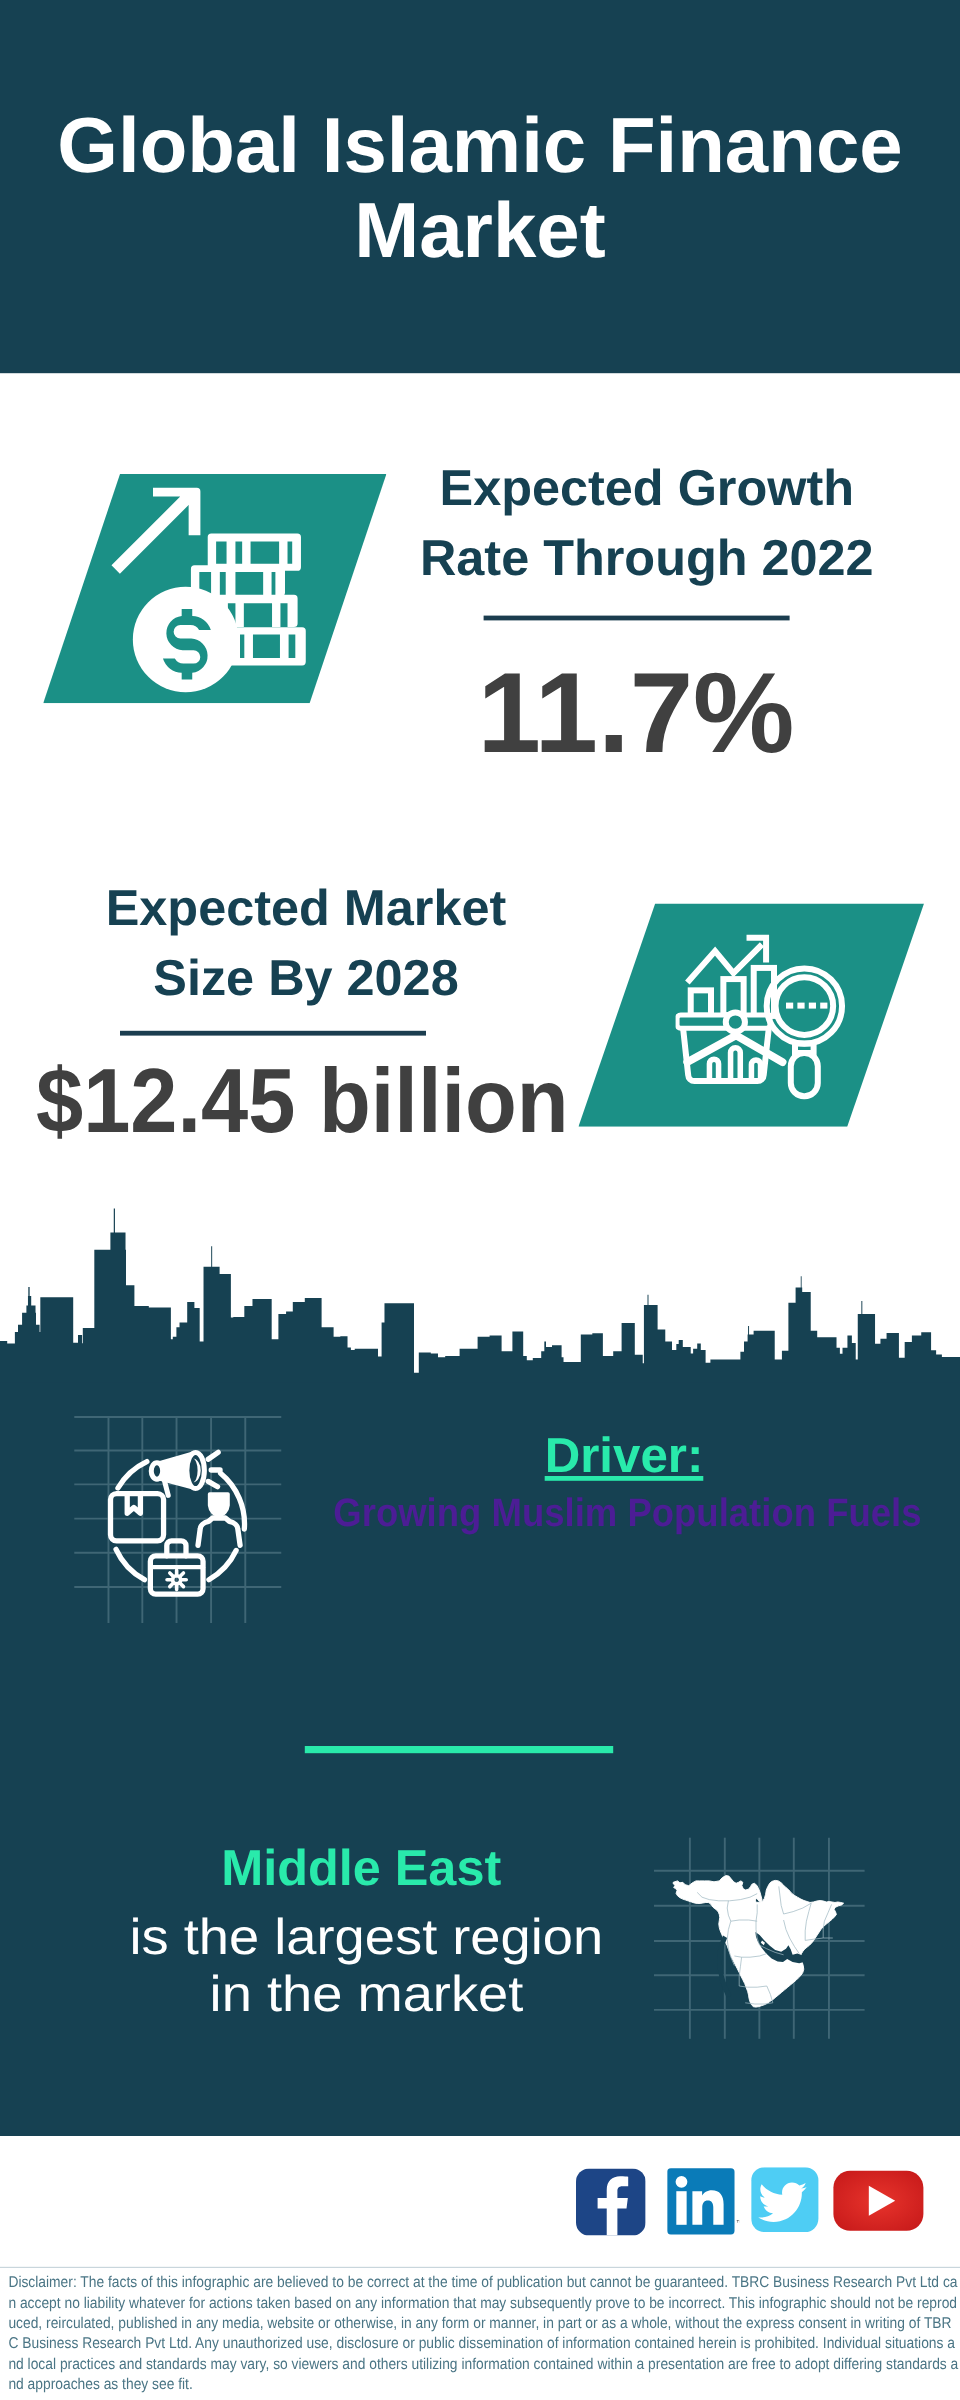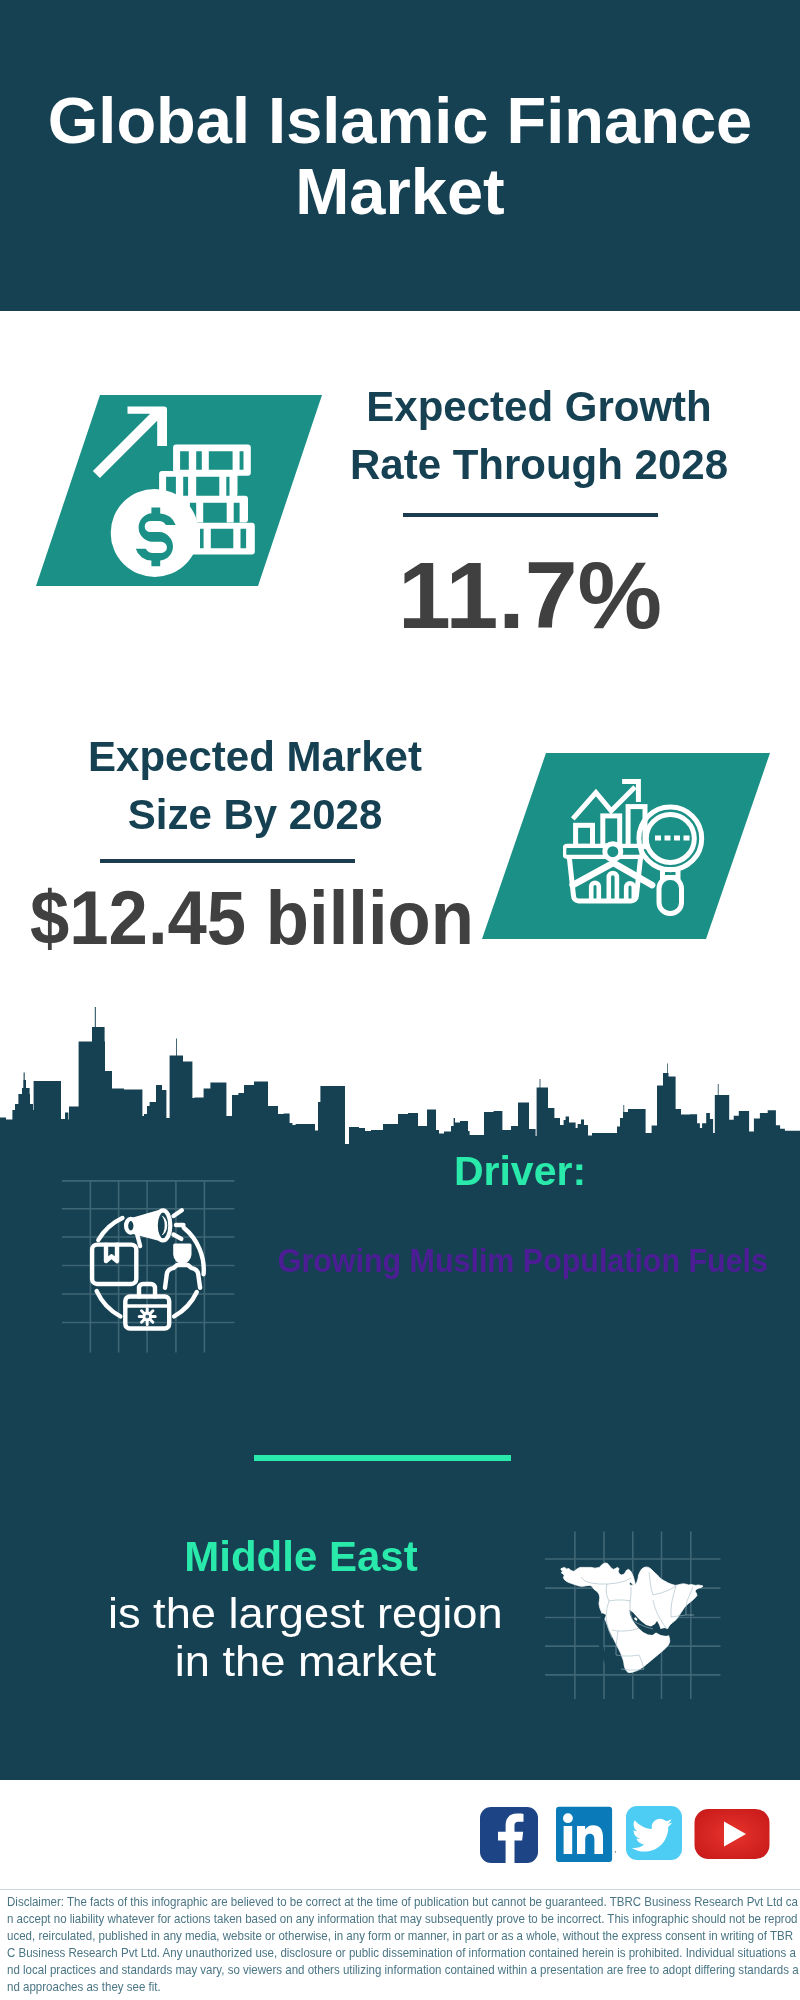--- a/index.html
+++ b/index.html
@@ -57,21 +57,21 @@
                  M189.9,502.7 h6.3 v19.9 h-6.3 z M203.2,502.7 h23.5 v19.9 h-23.5 z M233.7,502.7 h5.9 v19.9 h-5.9 z"></path>
         <path d="M190.1,522.7 h61.7 a3,3 0 0 1 3,3 v25.8 a3,3 0 0 1 -3,3 h-61.7 a3,3 0 0 1 -3,-3 v-25.8 a3,3 0 0 1 3,-3 z
                  M200,528.8 h3.6 v19.5 h-3.6 z M210.8,528.8 h22.5 v19.5 h-22.5 z M240.5,528.8 h5.6 v19.5 h-5.6 z"></path>
       </g>
 
       <circle cx="154.7" cy="532.9" r="44"></circle>
       <path fill="#1b9086" d="M151.4,507.5 h8.8 v5.9 a16.6,16.6 0 0 1 15.5,11.7 h-9.8 a8.2,8.2 0 0 0 -7.3,-4.2 h-8.3 a5.6,5.6 0 0 0 0,11.2 h9.1 a14.3,14.3 0 0 1 0.8,28.5 v5.7 h-8.8 v-5.7 a16.6,16.6 0 0 1 -15.6,-11.8 h9.9 a8.2,8.2 0 0 0 7.3,4.2 h8.3 a5.6,5.6 0 0 0 0,-11.2 h-9.1 a14.3,14.3 0 0 1 -0.8,-28.5 z"></path>
     </g>
   </svg>
 
-  <div class="stat-label" style="left:339px;top:378px;width:400px;"><span>Expected Growth Rate Through 2028</span></div>
+  <div class="stat-label" style="left:339px;top:378px;width:400px;"><span>Expected Growth Rate Through 2022</span></div>
   <div class="rule" style="left:403px;top:513px;width:255px;"></div>
   <div class="stat-value" style="left:330px;top:548px;width:400px;font-size:95px;line-height:95px;"><span>11.7%</span></div>
 
   <svg style="position:absolute;left:482px;top:753px;" width="288" height="186" viewBox="0 0 288 186">
     <polygon points="64,0 288,0 224,186 0,186" fill="#1b9086"></polygon>
   </svg>
   <svg style="position:absolute;left:563px;top:775px;" width="146" height="146" viewBox="0 0 146 146">
     <g fill="none" stroke="#ffffff" stroke-width="5" stroke-linecap="butt" stroke-linejoin="miter">
 
       <polyline points="9.8,43.8 32.9,17.5 48.2,35.9 72,12"></polyline>
@@ -107,21 +107,21 @@
 
   <div class="stat-label" style="left:55px;top:728px;width:400px;"><span>Expected Market Size By 2028</span></div>
   <div class="rule" style="left:100px;top:859px;width:255px;"></div>
   <div class="stat-value" style="left:30px;top:880px;width:460px;font-size:76px;line-height:76px;text-align:left;"><span style="display:inline-block;transform:scaleX(0.93);transform-origin:left center;">$12.45 billion</span></div>
 
   <div class="darkbody"></div>
   <svg class="skyline" width="800" height="160" viewBox="0 1000 800 160">
     <path d="M0,1152 L0,1117.6 L6,1117.6 L6,1119.6 L12.4,1119.6 L12.4,1110 L15,1110 L15,1104 L18.4,1104 L18.4,1094 L22,1094 L22,1088 L23.3,1088 L23.3,1080 L23.6,1080 L23.6,1072.4 L24.4,1072.4 L24.4,1072.4 L24.7,1072.4 L24.7,1080 L26,1080 L26,1088 L29.6,1088 L29.6,1094 L30,1094 L30,1104 L33,1104 L33,1110 L33.6,1110 L33.6,1081 L61,1081 L61,1119 L65,1119 L65,1112.4 L68.4,1112.4 L68.4,1119.4 L69,1119.4 L69,1106.6 L78.6,1106.6 L78.6,1041.4 L92,1041.4 L92,1027 L94.8,1027 L94.8,1007 L95.8,1007 L95.8,1027 L96,1027 L96,1027 L104.6,1027 L104.6,1041.4 L105,1041.4 L105,1071 L112,1071 L112,1088.4 L124,1088.4 L124,1089.6 L142.4,1089.6 L142.4,1116 L144,1116 L144,1114 L147,1114 L147,1106 L149.6,1106 L149.6,1102 L156,1102 L156,1085 L162,1085 L162,1090 L166.4,1090 L166.4,1118 L169.6,1118 L169.6,1055.6 L176,1055.6 L176,1038.6 L176.8,1038.6 L176.8,1055.6 L183,1055.6 L183,1061.6 L192.4,1061.6 L192.4,1098 L194.4,1098 L194.4,1097.4 L203.6,1097.4 L203.6,1088.4 L210.4,1088.4 L210.4,1082.4 L226.4,1082.4 L226.4,1116 L232,1116 L232,1095 L238.4,1095 L238.4,1093 L244,1093 L244,1085 L254,1085 L254,1081.6 L268,1081.6 L268,1106 L278,1106 L278,1114 L283.6,1114 L283.6,1113.6 L289.6,1113.6 L289.6,1123 L292.4,1123 L292.4,1125 L295.6,1125 L295.6,1124 L315,1124 L315,1130.4 L318,1130.4 L318,1102 L320.4,1102 L320.4,1086 L345,1086 L345,1144 L349,1144 L349,1127 L359,1127 L359,1128 L365,1128 L365,1131 L371,1131 L371,1130 L383,1130 L383,1124 L398,1124 L398,1114 L408,1114 L408,1113 L418,1113 L418,1126 L427,1126 L427,1109.6 L436,1109.6 L436,1130 L439,1130 L439,1133.6 L444,1133.6 L444,1131.6 L451,1131.6 L451,1126 L453.6,1126 L453.6,1118 L455,1118 L455,1122.4 L460,1122.4 L460,1121 L468,1121 L468,1131 L469.6,1131 L469.6,1135 L484,1135 L484,1112 L493.6,1112 L493.6,1111 L502.4,1111 L502.4,1130 L511,1130 L511,1126 L518,1126 L518,1102.4 L529,1102.4 L529,1129 L535.6,1129 L535.6,1136 L536.6,1136 L536.6,1087.6 L539.6,1087.6 L539.6,1079 L540.4,1079 L540.4,1087.6 L548,1087.6 L548,1108 L554.4,1108 L554.4,1118 L560,1118 L560,1125 L563.6,1125 L563.6,1120 L565.6,1120 L565.6,1116.6 L569,1116.6 L569,1122.6 L575.6,1122.6 L575.6,1128 L577.6,1128 L577.6,1124 L581,1124 L581,1119.6 L584,1119.6 L584,1125 L588,1125 L588,1135.6 L592,1135.6 L592,1133 L617,1133 L617,1126.4 L620,1126.4 L620,1118 L623,1118 L623,1112 L623.4,1112 L623.4,1105 L624.2,1105 L624.2,1112 L628,1112 L628,1109 L645.6,1109 L645.6,1133 L651.6,1133 L651.6,1125.6 L657,1125.6 L657,1085.6 L663,1085.6 L663,1073 L667.3,1073 L667.3,1063.6 L668,1063.6 L668,1073 L668.5,1073 L668.5,1076.6 L675.6,1076.6 L675.6,1109 L681,1109 L681,1114.4 L690,1114.4 L690,1114.3 L697.1,1114.3 L697.1,1123.2 L699.9,1123.2 L699.9,1128.1 L702.1,1128.1 L702.1,1123.2 L706.2,1123.2 L706.2,1112.9 L709.9,1112.9 L709.9,1119.1 L713.1,1119.1 L713.1,1132.9 L714.8,1132.9 L714.8,1095.1 L717.8,1095.1 L717.8,1084.1 L718.6,1084.1 L718.6,1095.1 L729.2,1095.1 L729.2,1119.8 L733.7,1119.8 L733.7,1115.7 L738.8,1115.7 L738.8,1110.9 L749.1,1110.9 L749.1,1131.5 L753.9,1131.5 L753.9,1118.4 L759.9,1118.4 L759.9,1112.9 L767.7,1112.9 L767.7,1110.2 L775.9,1110.2 L775.9,1125.3 L780.1,1125.3 L780.1,1128.8 L784.9,1128.8 L784.9,1130.8 L800,1130.8 L800,1130.8 L800,1130.8 L800,1152 Z" fill="#164152"></path>
   </svg>
 
-  <div class="driver-head" style="left:320px;top:1148px;width:400px;"><span>Driver:</span></div>
+  <div class="driver-head" style="left:320px;top:1190px;width:400px;text-decoration:underline;"><span>Driver:</span></div>
   <div class="driver-text" style="left:253px;top:1243px;width:540px;">
       <div class="dl"><span class="sx92">Growing Muslim Population Fuels</span></div>
     </div>
 
   <svg style="position:absolute;left:55px;top:1170px;" width="190" height="195" viewBox="0 0 190 195">
     <g stroke="#3f6675" stroke-width="1.6">
       <line x1="35.4" y1="10" x2="35.4" y2="182.5"></line>
       <line x1="63.6" y1="10" x2="63.6" y2="182.5"></line>
       <line x1="92.1" y1="10" x2="92.1" y2="182.5"></line>
       <line x1="120.9" y1="10" x2="120.9" y2="182.5"></line>

